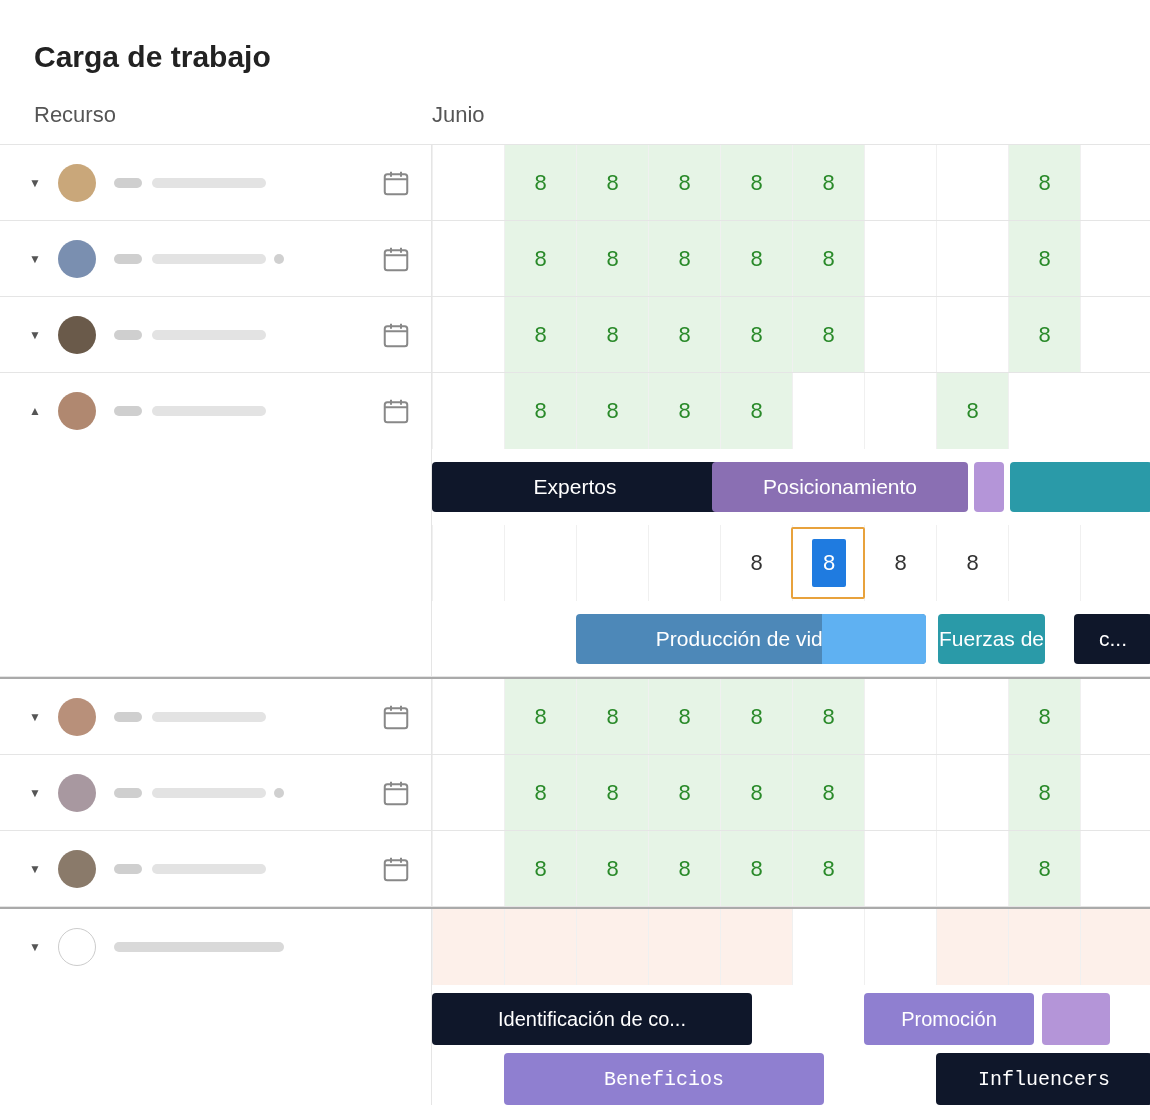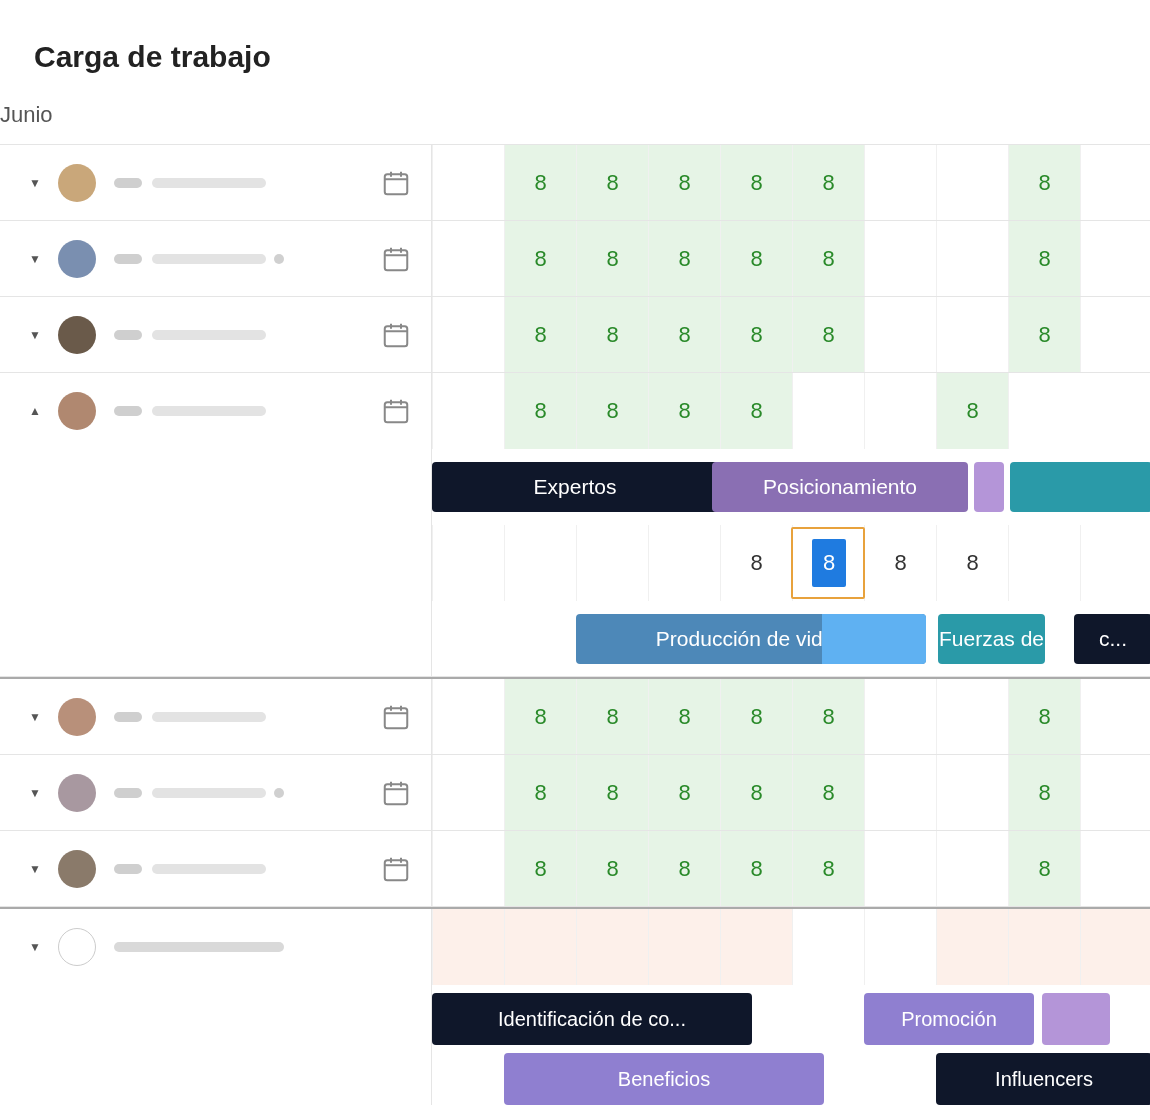--- a/index.html
+++ b/index.html
@@ -171,20 +171,21 @@
   }
   .task-strip .sub-side { height: 60px; }
   .task-strip .sub-time { height: 60px; }
 </style>
 </head>
 <body>
 
 <h1 class="page-title">Carga de  trabajo</h1>
 
 <div class="headers">
+  <div class="resource-col col-label">Recurso</div>
   <div class="timeline-col col-label">Junio</div>
 </div>
 
 <div class="grid" id="grid">
     <div class="row">
     <div class="sidebar">
       <span class="caret">▼</span>
       <span class="avatar" style="background:#c9a77a"></span>
       <span class="name-ph a"></span>
       <span class="name-ph b"></span>
@@ -510,20 +511,20 @@
       </div>
   </div>
     <div class="subrow task-strip" style="border-bottom: none;">
       <div class="sub-side" style="border-right:1px solid #e5e5e5"></div>
       <div class="sub-time">
         <div class="bar small teal" style="left: 0px; width: 320px;">Identificación de co...</div>
         <div class="bar small violet" style="left: 432px; width: 170px;">Promoción</div>
         <div class="bar small lav" style="left: 610px; width: 68px;"></div>
       </div>
     </div>
-    <div class="subrow task-strip" style="border-bottom: none;">
+    <div class="subrow task-strip" style="border-bottom: none; font-family: Liberation Mono, monospace;">
       <div class="sub-side" style="border-right:1px solid #e5e5e5"></div>
       <div class="sub-time">
         <div class="bar small violet" style="left: 72px; width: 320px;">Beneficios</div>
         <div class="bar small teal" style="left: 504px; width: 216px;">Influencers</div>
       </div>
     </div>
   </div>
 
 </body></html>

